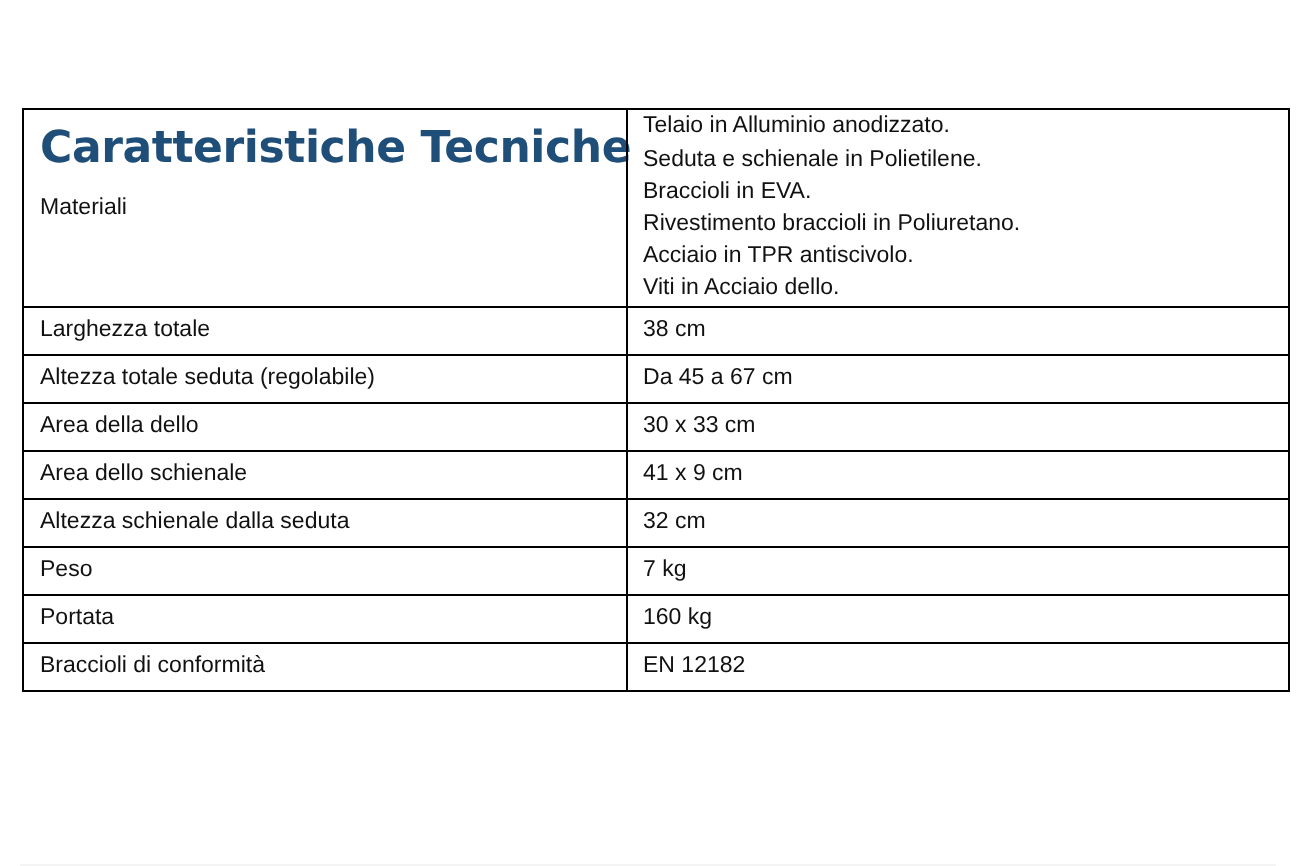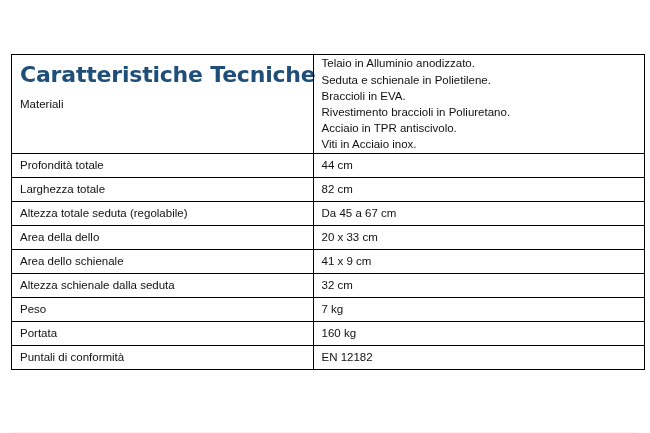--- a/index.html
+++ b/index.html
@@ -66,56 +66,52 @@
   <tbody>
     <tr class="multi">
       <td class="label">Materiali</td>
       <td class="value">
         <div class="value-lines">
           <span>Telaio in Alluminio anodizzato.</span>
           <span>Seduta e schienale in Polietilene.</span>
           <span>Braccioli in EVA.</span>
           <span>Rivestimento braccioli in Poliuretano.</span>
           <span>Acciaio in TPR antiscivolo.</span>
-          <span>Viti in Acciaio inox.</span>
+          <span>Viti in Acciaio dello.</span>
         </div>
       </td>
     </tr>
     <tr>
-      <td class="label">Profondità totale</td>
-      <td class="value">44 cm</td>
-    </tr>
-    <tr>
       <td class="label">Larghezza totale</td>
-      <td class="value">82 cm</td>
+      <td class="value">38 cm</td>
     </tr>
     <tr>
       <td class="label">Altezza totale seduta (regolabile)</td>
       <td class="value">Da 45 a 67 cm</td>
     </tr>
     <tr>
       <td class="label">Area della dello</td>
-      <td class="value">20 x 33 cm</td>
+      <td class="value">30 x 33 cm</td>
     </tr>
     <tr>
       <td class="label">Area dello schienale</td>
       <td class="value">41 x 9 cm</td>
     </tr>
     <tr>
       <td class="label">Altezza schienale dalla seduta</td>
       <td class="value">32 cm</td>
     </tr>
     <tr>
       <td class="label">Peso</td>
       <td class="value">7 kg</td>
     </tr>
     <tr>
       <td class="label">Portata</td>
       <td class="value">160 kg</td>
     </tr>
     <tr>
-      <td class="label">Puntali di conformità</td>
+      <td class="label">Braccioli di conformità</td>
       <td class="value">EN 12182</td>
     </tr>
   </tbody>
 </table>
 
 <div class="footer-line"></div>
 
 </body></html>

